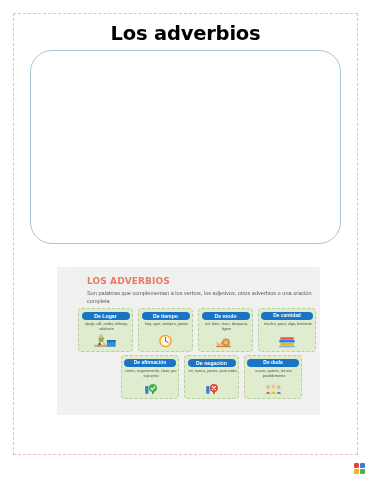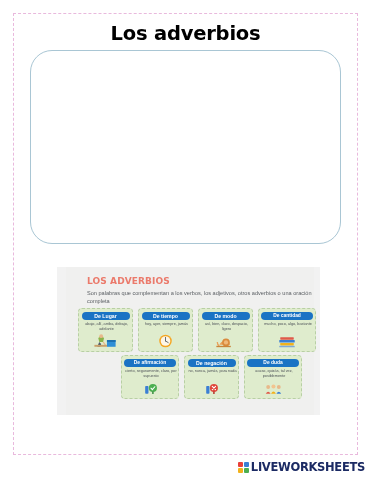--- a/index.html
+++ b/index.html
@@ -298,14 +298,13 @@
   </div>
 </div>
 
 <div class="lw-logo">
   <span class="lw-mark">
     <i style="background:#e8403a"></i>
     <i style="background:#3b7fd4"></i>
     <i style="background:#f2b21c"></i>
     <i style="background:#4caf50"></i>
   </span>
-  <span class="lw-text">LIVEWORKSHEETS</span>
 </div>
 
 </body></html>

